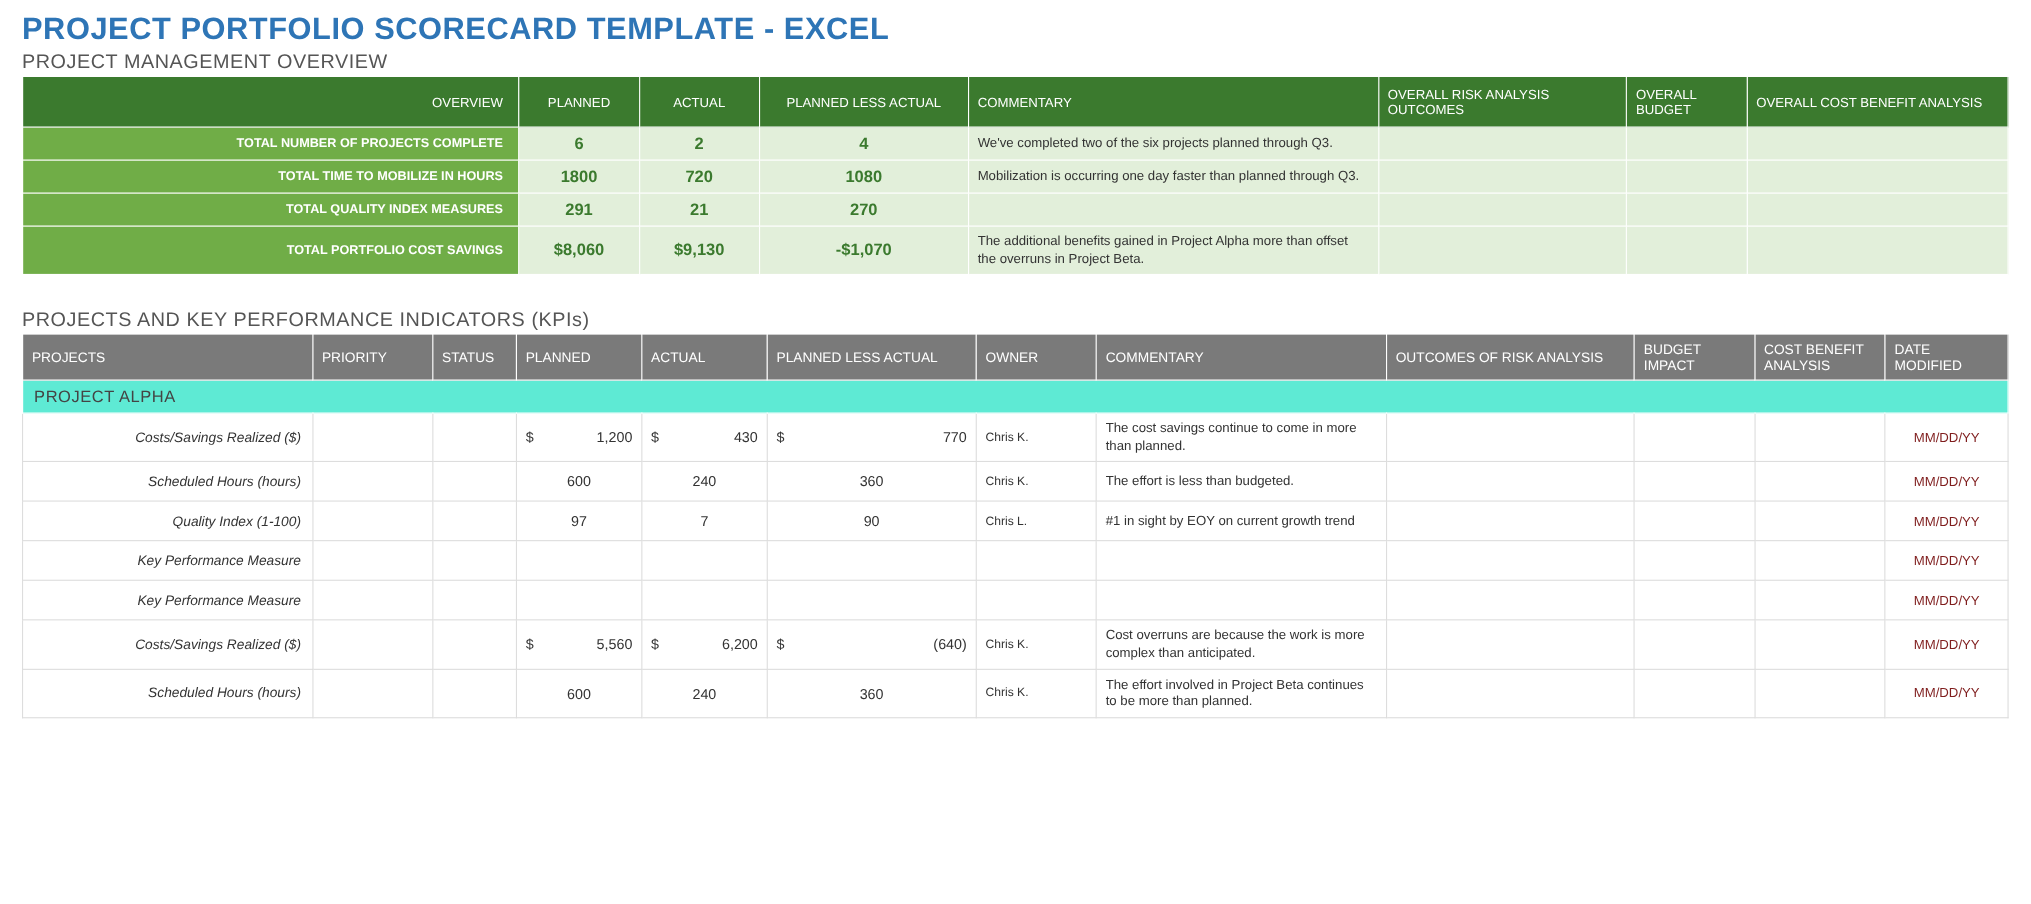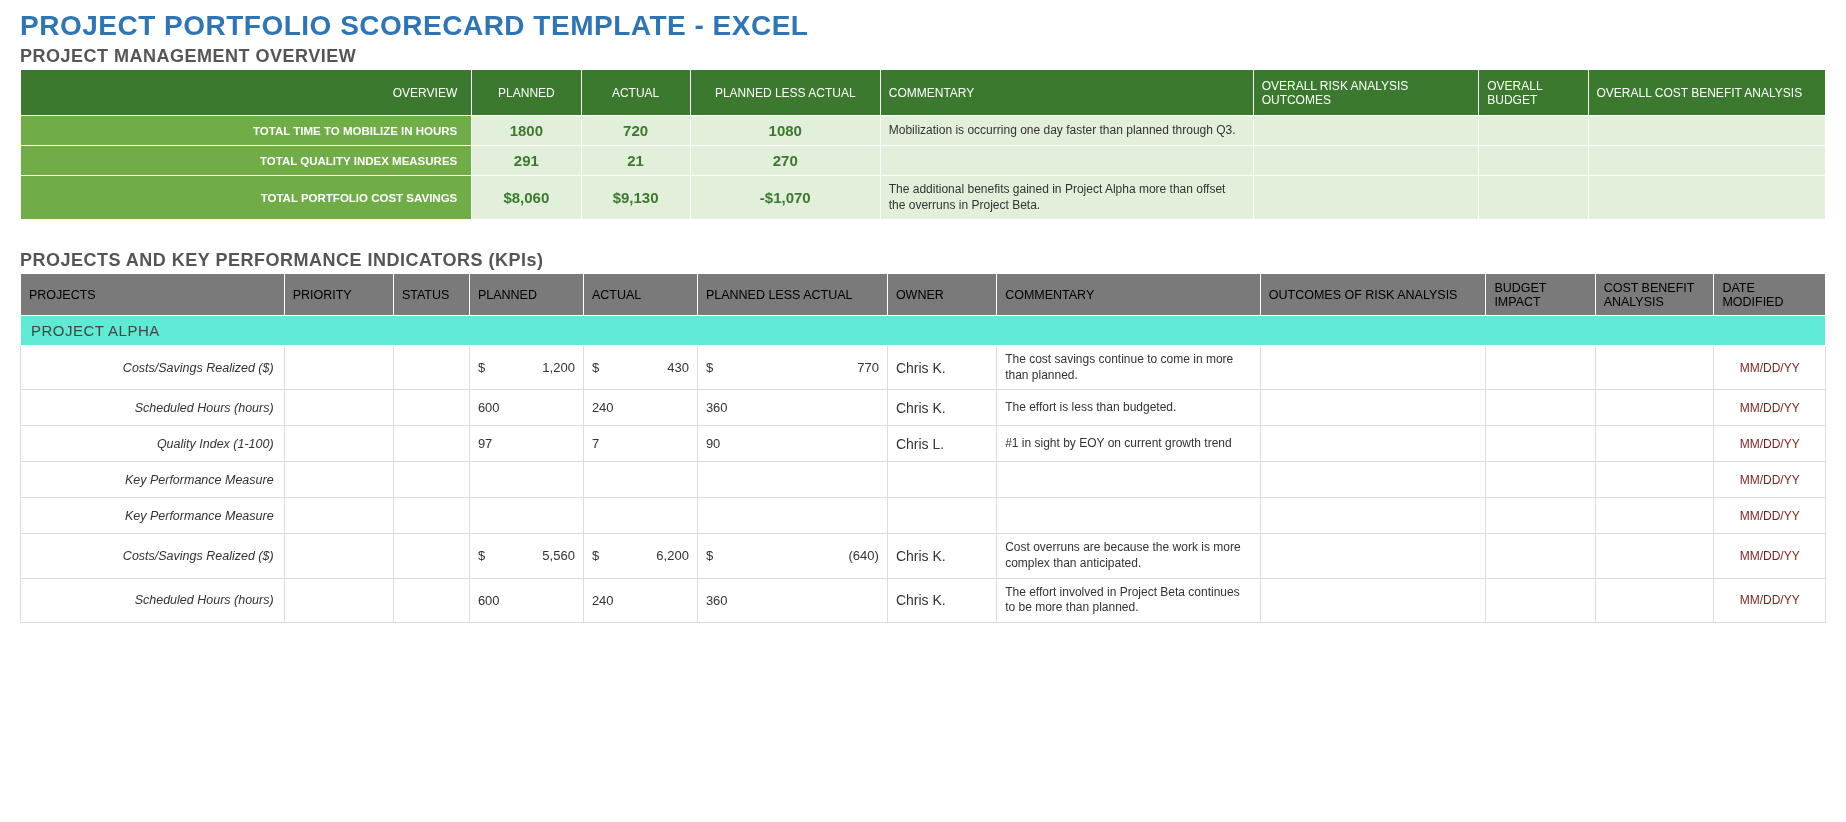--- a/index.html
+++ b/index.html
@@ -1,40 +1,40 @@
 <!DOCTYPE html>
 <html><head>
 <meta charset="utf-8">
 <style>
 * { box-sizing: border-box; margin: 0; padding: 0; }
 body { font-family: "Century Gothic", "Segoe UI", Arial, sans-serif; background: #fff; padding: 10px 20px; font-size: 13px; color: #333; }
 
 .title { color: #2e75b6; font-size: 28px; font-weight: bold; letter-spacing: 0.5px; margin-bottom: 4px; }
-.subtitle { color: #555; font-size: 18px; font-weight: bold; letter-spacing: 0.5px; margin-bottom: 2px; }
+.subtitle { color: #555; font-size: 18px; font-weight: normal; letter-spacing: 0.5px; margin-bottom: 2px; }
 
 table { border-collapse: collapse; width: 100%; table-layout: fixed; }
 td, th { border: 1px solid #fff; vertical-align: middle; padding: 6px 8px; }
 
 
 .ov-head td { background: #3b7a2e; color: #fff; font-size: 12px; height: 46px; }
 .ov-rowlabel { background: #70ad47; color: #fff; font-weight: bold; text-align: right; font-size: 11.5px; padding-right: 14px; }
 .ov-val { background: #e2efda; color: #3b7a2e; font-weight: bold; text-align: center; font-size: 15px; }
 .ov-comment { background: #e2efda; color: #333; font-size: 12px; line-height: 1.3; }
 .ov-empty { background: #e2efda; }
 
 
-.kpi-head td { background: #7a7a7a; color: #000000; font-size: 12.5px; height: 42px; }
+.kpi-head td { background: #7a7a7a; color: #ffffff; font-size: 12.5px; height: 42px; }
 .proj-name td { background: #5eead4; color: #444; font-size: 15px; letter-spacing: 0.5px; height: 30px; padding-left: 10px; }
 .kpi-row td { background: #fff; border: 1px solid #ddd; height: 36px; }
 .kpi-label { font-style: italic; text-align: right; font-size: 12.5px; padding-right: 10px; color: #333; }
 .kpi-money { font-size: 13px; }
 .kpi-money .sym { float: left; }
 .kpi-money .num { float: right; }
-.kpi-center { text-align: left; }
-.kpi-owner { font-size: 14px; }
+.kpi-center { text-align: center; }
+.kpi-owner { font-size: 11px; }
 .kpi-comment { font-size: 12px; line-height: 1.3; }
 .kpi-date { text-align: center; font-size: 12px; color: #7f1d1d; }
 
 .tag { text-align: center; color: #fff; font-weight: bold; font-size: 12px; }
 .pr-low    { background: #9cb4de; }
 .pr-medium { background: #4472c4; }
 .pr-high   { background: #1f3864; }
 .st-yellow { background: #ffc000; }
 .st-red    { background: #ff0000; }
 .st-grey   { background: #808080; }
@@ -65,20 +65,30 @@
   <td style="text-align:center">PLANNED</td>
   <td style="text-align:center">ACTUAL</td>
   <td style="text-align:center">PLANNED LESS ACTUAL</td>
   <td>COMMENTARY</td>
   <td>OVERALL RISK ANALYSIS OUTCOMES</td>
   <td>OVERALL BUDGET</td>
   <td>OVERALL COST BENEFIT ANALYSIS</td>
 </tr>
 </tbody>
     <tbody id="ov-body">
+      <tr>
+        <td class="ov-rowlabel">TOTAL NUMBER OF PROJECTS COMPLETE</td>
+        <td class="ov-val">6</td>
+        <td class="ov-val">2</td>
+        <td class="ov-val">4</td>
+        <td class="ov-comment">We've completed two of the six projects planned through Q3.</td>
+        <td class="ov-empty"></td>
+        <td class="ov-empty"></td>
+        <td class="ov-empty"></td>
+      </tr>
       <tr>
         <td class="ov-rowlabel">TOTAL TIME TO MOBILIZE IN HOURS</td>
         <td class="ov-val">1800</td>
         <td class="ov-val">720</td>
         <td class="ov-val">1080</td>
         <td class="ov-comment">Mobilization is occurring one day faster than planned through Q3.</td>
         <td class="ov-empty"></td>
         <td class="ov-empty"></td>
         <td class="ov-empty"></td>
       </tr>

